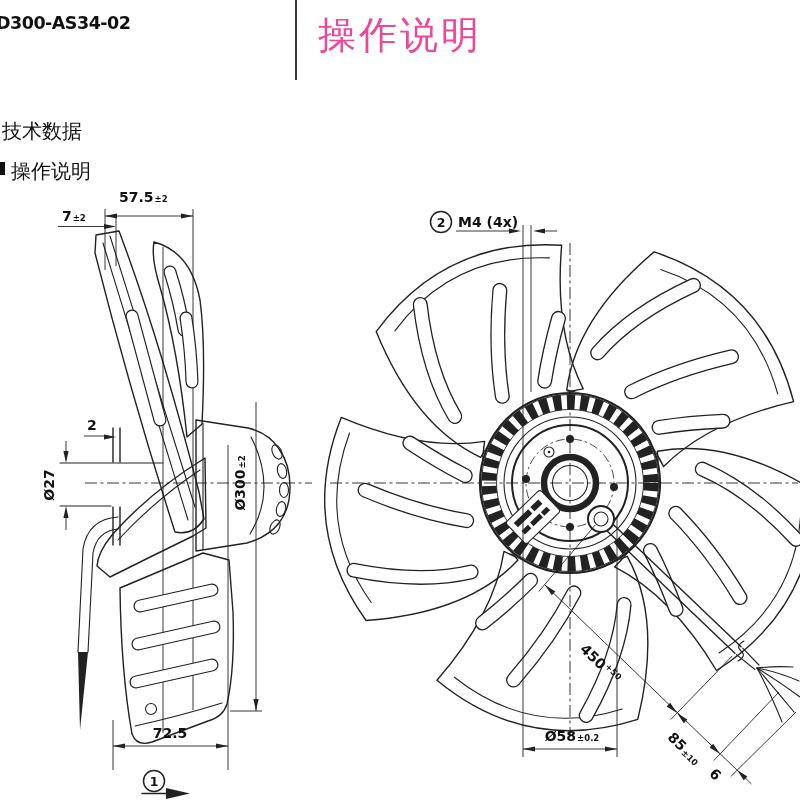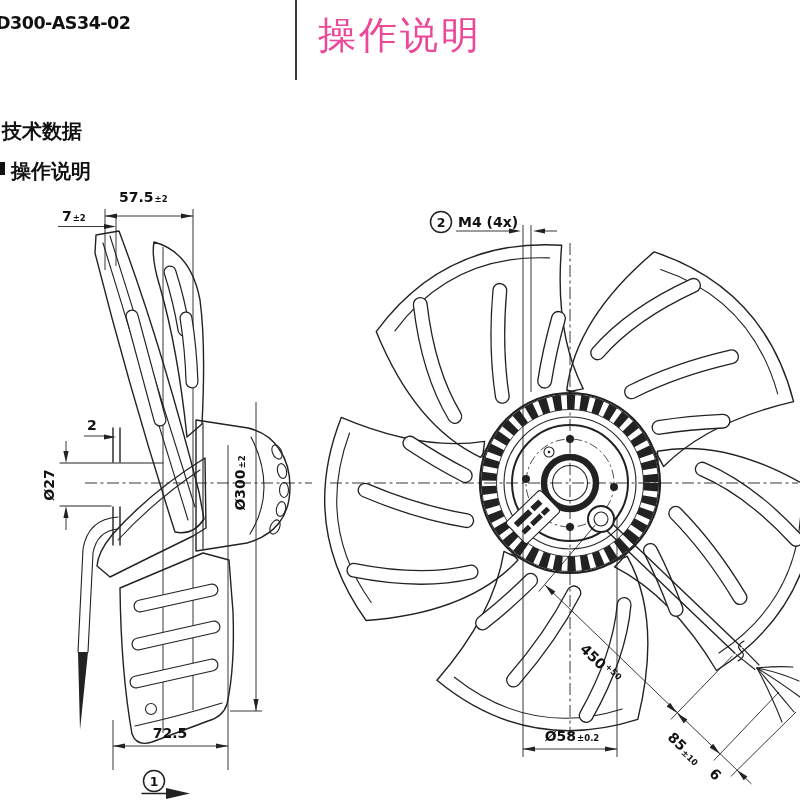--- a/index.html
+++ b/index.html
@@ -7,21 +7,21 @@
   html,body{ width:800px; height:800px; background:var(--bg); overflow:hidden;
              font-family:"DejaVu Sans","Liberation Sans",sans-serif; }
   .page{ position:relative; width:800px; height:800px; background:var(--bg); }
   .abs{ position:absolute; }
   .doc-number{ left:-4px; top:13px; font-size:17.5px; font-weight:bold; color:var(--text);
                letter-spacing:-0.5px; white-space:nowrap; }
   .vdivider{ left:295px; top:0; width:2px; height:80px; background:#3a3a3a; }
   .page-title{ left:318px; top:10px; font-size:38px; color:#ec4899; letter-spacing:3px;
                white-space:nowrap; }
   .toc-item{ display:flex; align-items:flex-start; color:var(--text);
-             font-size:20px; font-weight:bold; white-space:nowrap; }
+             font-size:20px; font-weight:normal; white-space:nowrap; }
   .toc-1{ left:2px; top:118px; }
   .toc-2{ left:0px;  top:158px; }
   .bullet{ width:11px; height:13px; background:#111; margin:4px 6px 0 -6px; flex:0 0 auto; }
   svg{ position:absolute; left:0; top:0; }
   
   .ln  { fill:none; stroke:var(--line); stroke-width:1.4; stroke-linejoin:round; stroke-linecap:round; }
   .lnt { fill:none; stroke:var(--line); stroke-width:1.1; stroke-linejoin:round; stroke-linecap:round; }
   .ln2 { fill:none; stroke:var(--line); stroke-width:2.2; stroke-linejoin:round; stroke-linecap:round; }
   .thin{ fill:none; stroke:var(--line); stroke-width:0.9; }
   .cl  { fill:none; stroke:var(--line); stroke-width:0.9; stroke-dasharray:12 3.5 3 3.5; }

